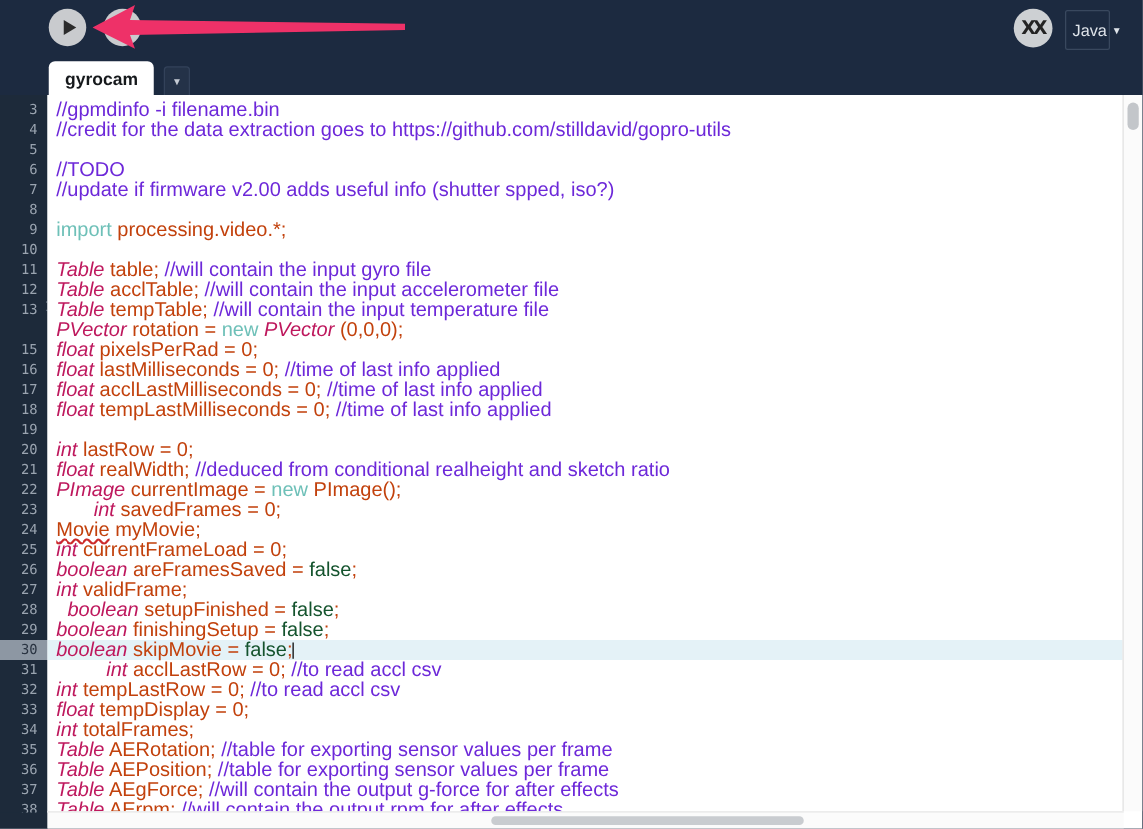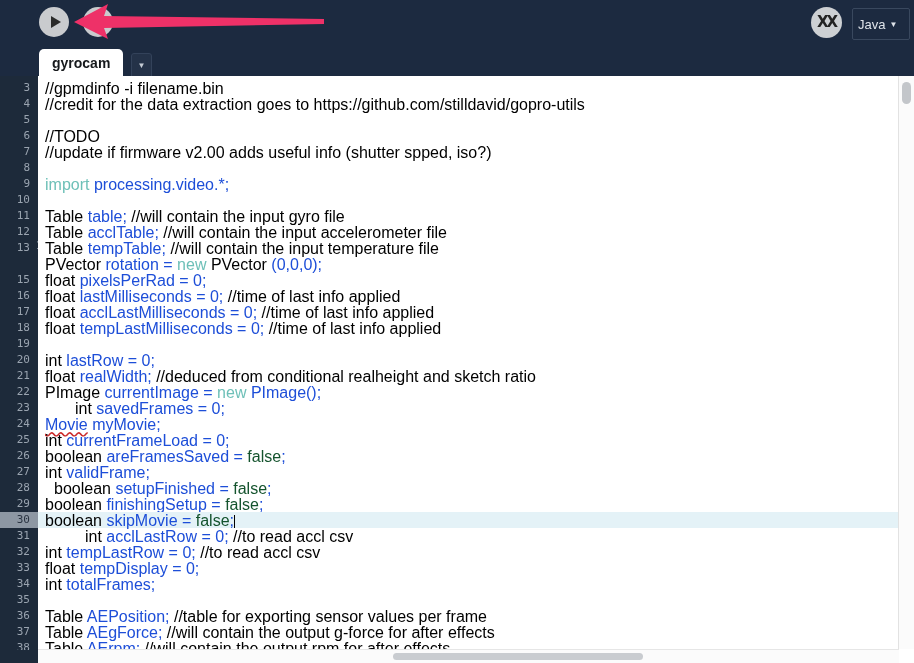--- a/index.html
+++ b/index.html
@@ -53,21 +53,21 @@
   .bug-glyph {
     font-family: "DejaVu Sans", sans-serif;
     font-size: 15px; font-weight: bold;
     color: #232323; line-height: 1;
     letter-spacing: -2px;
   }
 
   
   #mode-selector {
     position: absolute; left: 852px; top: 8px;
-    height: 28px; width: 58px;
+    height: 28px; width: 36px;
     border: 1px solid #39485e;
     border-radius: 2px;
     background: #1c2a40;
     display: flex; align-items: center;
     padding: 15px 5px;
     box-sizing: border-box;
     cursor: pointer;
   }
   #mode-label {
     color: #dfe4ea; font-size: 13px;
@@ -156,25 +156,25 @@
   .code-line {
     position: absolute;
     left: 0; right: 0;
     height: 16px;
     padding-left: 7px;
     box-sizing: border-box;
   }
   .code-line.current {
     background: #e4f2f7;
   }
-  .tok-comment { color: #000000; margin-top: 40px; }
-  .tok-type    { color: #000000; }
+  .tok-comment { color: #6d28d9; margin-top: 40px; }
+  .tok-type    { color: #be185d; font-style: italic; }
   .tok-keyword { color: #6ec0b8; }
   .tok-lit     { color: #14532d; }
-  .tok-plain   { color: #1d4ed8; margin-top: 48px; }
+  .tok-plain   { color: #c2410c; margin-top: 48px; }
   .err-underline {
     text-decoration: underline wavy #cc2b2b;
     text-decoration-skip-ink: none;
   }
   .caret {
     display: inline-block;
     width: 1px; height: 13px;
     background: #000;
     vertical-align: -2px;
   }
@@ -312,20 +312,21 @@
         <div class="code-line" style="top: 356px;"><span class="tok-type">int</span><span class="tok-plain"> currentFrameLoad = 0;</span></div>
         <div class="code-line" style="top: 372px;"><span class="tok-type">boolean</span><span class="tok-plain"> areFramesSaved = </span><span class="tok-lit">false</span><span class="tok-plain">;</span></div>
         <div class="code-line" style="top: 388px;"><span class="tok-type">int</span><span class="tok-plain"> validFrame;</span></div>
         <div class="code-line" style="top: 404px; padding-left: 16px;"><span class="tok-type">boolean</span><span class="tok-plain"> setupFinished = </span><span class="tok-lit">false</span><span class="tok-plain">;</span></div>
         <div class="code-line" style="top: 420px;"><span class="tok-type">boolean</span><span class="tok-plain"> finishingSetup = </span><span class="tok-lit">false</span><span class="tok-plain">;</span></div>
         <div class="code-line current" style="top: 436px;"><span class="tok-type">boolean</span><span class="tok-plain"> skipMovie = </span><span class="tok-lit">false</span><span class="tok-plain">;</span><span class="caret"></span></div>
         <div class="code-line" style="top: 452px; padding-left: 47px;"><span class="tok-type">int</span><span class="tok-plain"> acclLastRow = 0;  </span><span class="tok-comment">//to read accl csv</span></div>
         <div class="code-line" style="top: 468px;"><span class="tok-type">int</span><span class="tok-plain"> tempLastRow = 0;  </span><span class="tok-comment">//to read accl csv</span></div>
         <div class="code-line" style="top: 484px;"><span class="tok-type">float</span><span class="tok-plain"> tempDisplay = 0;</span></div>
         <div class="code-line" style="top: 500px;"><span class="tok-type">int</span><span class="tok-plain"> totalFrames;</span></div>
+        <div class="code-line" style="top: 516px;"><span class="tok-type">Table</span><span class="tok-plain"> AERotation;  </span><span class="tok-comment">//table for exporting sensor values per frame</span></div>
         <div class="code-line" style="top: 532px;"><span class="tok-type">Table</span><span class="tok-plain"> AEPosition;  </span><span class="tok-comment">//table for exporting sensor values per frame</span></div>
         <div class="code-line" style="top: 548px;"><span class="tok-type">Table</span><span class="tok-plain"> AEgForce;  </span><span class="tok-comment">//will contain the output g-force for after effects</span></div>
         <div class="code-line" style="top: 564px;"><span class="tok-type">Table</span><span class="tok-plain"> AErpm;  </span><span class="tok-comment">//will contain the output rpm for after effects</span></div>
       </div>
     <div id="editor-left-edge"></div>
     <div id="hscrollbar">
       <div id="hscroll-thumb"></div>
     </div>
   </div>
 

